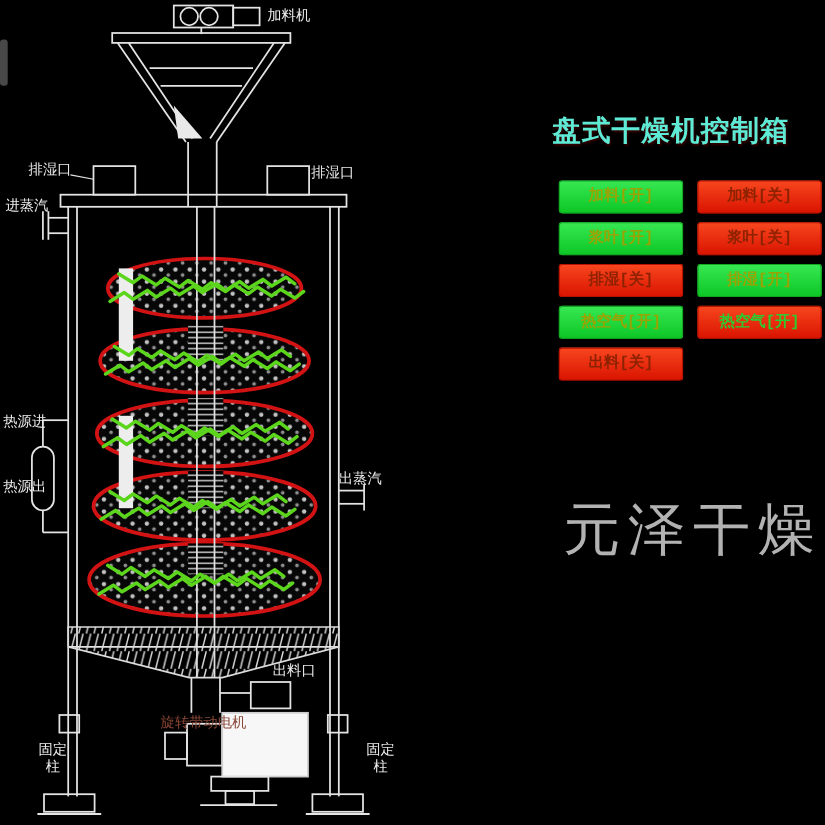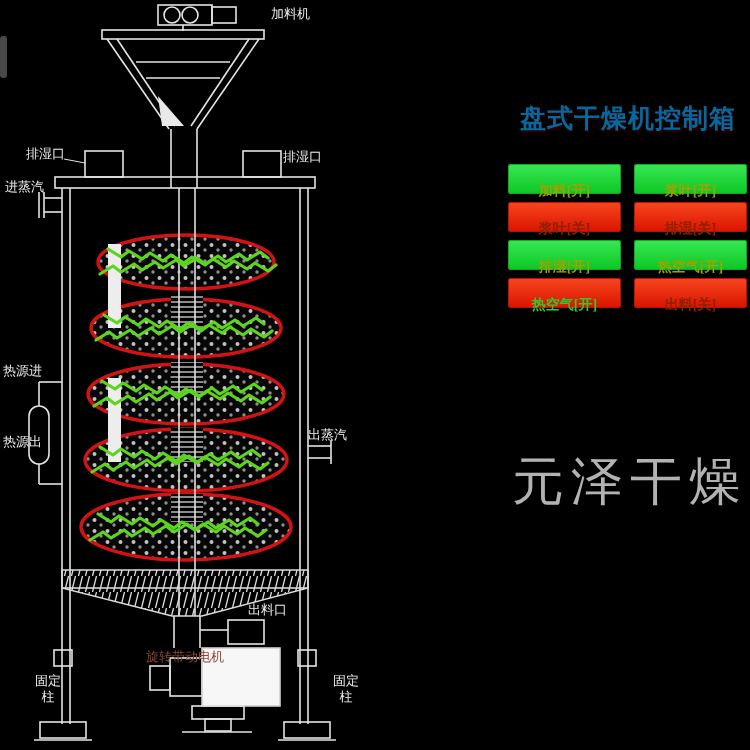--- a/index.html
+++ b/index.html
@@ -8,32 +8,32 @@
     overflow:hidden; font-family:"Liberation Sans", sans-serif;
   }
   svg.diagram { position:absolute; left:0; top:0; }
   .lbl {
     position:absolute; color:#ececec; font-size:13px; line-height:1.25;
     white-space:pre-line;
   }
   .lbl.maroon { color:#8a4636; }
   .lbl.center { text-align:center; }
   .panel-title {
-    position:absolute; left:520px; top:101px; width:220px;
-    font-size:26px; font-weight:bold; color:#0369a1; letter-spacing:1px;
+    position:absolute; left:502px; top:101px; width:220px;
+    font-size:26px; font-weight:bold; color:#5eead4; letter-spacing:1px;
     text-shadow:1px 2px 2px #3a0000;
   }
   .btn-grid {
     position:absolute; left:508px; top:164px;
     display:grid; grid-template-columns:113px 113px;
     column-gap:13px; row-gap:8px; grid-auto-rows:30px;
   }
   .btn {
-    border:none; border-radius:3px; padding:12px;
-    font-family:Liberation Serif, serif;
+    border:none; border-radius:3px; padding:0;
+    font-family:Liberation Mono, monospace;
     font-size:14px; font-weight:bold; cursor:pointer;
     line-height:30px; text-align:center;
   }
   .btn.on {
     background:linear-gradient(180deg,#38e853,#0cc625);
     box-shadow:inset 0 0 0 1px #12a822;
     color:#9aa303;
   }
   .btn.off {
     background:linear-gradient(180deg,#f8471f,#d91300);
@@ -184,38 +184,39 @@
       <path d="M104,315 l13,8 8,-6 13,8 8,-6 13,8 8,-6 13,8 8,-6 13,8 8,-6 13,8 8,-6 13,8 8,-6 13,8 8,-6"></path>
       <path d="M94,406  l13,-8 8,6 13,-8 8,6 13,-8 8,6 13,-8 8,6 13,-8 8,6 13,-8 8,6 13,-8 8,6 13,-8 8,6"></path>
       <path d="M102,381 l13,8 8,-6 13,8 8,-6 13,8 8,-6 13,8 8,-6 13,8 8,-6 13,8 8,-6 13,8 8,-6 13,8 8,-6"></path>
       <path d="M92,472  l13,-8 8,6 13,-8 8,6 13,-8 8,6 13,-8 8,6 13,-8 8,6 13,-8 8,6 13,-8 8,6 13,-8 8,6"></path>
       <path d="M100,447 l13,8 8,-6 13,8 8,-6 13,8 8,-6 13,8 8,-6 13,8 8,-6 13,8 8,-6 13,8 8,-6 13,8 8,-6"></path>
       <path d="M90,540  l13,-8 8,6 13,-8 8,6 13,-8 8,6 13,-8 8,6 13,-8 8,6 13,-8 8,6 13,-8 8,6 13,-8 8,6"></path>
       <path d="M98,514  l13,8 8,-6 13,8 8,-6 13,8 8,-6 13,8 8,-6 13,8 8,-6 13,8 8,-6 13,8 8,-6 13,8 8,-6"></path>
     </g>
   </svg>
 
-  <div class="lbl" style="left:243px; top:6px;margin-left:28px;">加料机</div>
+  <div class="lbl" style="left:243px; top:6px;">加料机</div>
   <div class="lbl" style="left:26px;  top:146px;">排湿口</div>
   <div class="lbl" style="left:283px; top:149px;">排湿口</div>
   <div class="lbl" style="left:5px;   top:179px;">进蒸汽</div>
-  <div class="lbl" style="left:3px;   top:363px;">热源进</div>
+  <div class="lbl" style="left:3px;   top:375px;">热源进</div>
   <div class="lbl" style="left:308px; top:427px;">出蒸汽</div>
   <div class="lbl" style="left:3px;   top:434px;">热源出</div>
   <div class="lbl" style="left:248px; top:603px;font-family:Liberation Mono, monospace;">出料口</div>
   <div class="lbl maroon" style="left:146px; top:649px;">旋转带动电机</div>
   <div class="lbl center" style="left:32px;  top:673px; width:32px;">固定
 柱</div>
   <div class="lbl center" style="left:330px; top:673px; width:32px;">固定
 柱</div>
 
   <div class="panel-title">盘式干燥机控制箱</div>
 
   <div class="btn-grid">
     <button class="btn on">加料[开]</button>
+    <button class="btn off">加料[关]</button>
     <button class="btn on">浆叶[开]</button>
     <button class="btn off">浆叶[关]</button>
     <button class="btn off">排湿[关]</button>
     <button class="btn on">排湿[开]</button>
     <button class="btn on">热空气[开]</button>
     <button class="btn off gtext">热空气[开]</button>
     <button class="btn off">出料[关]</button>
   </div>
 
   <div class="watermark">元泽干燥</div>

